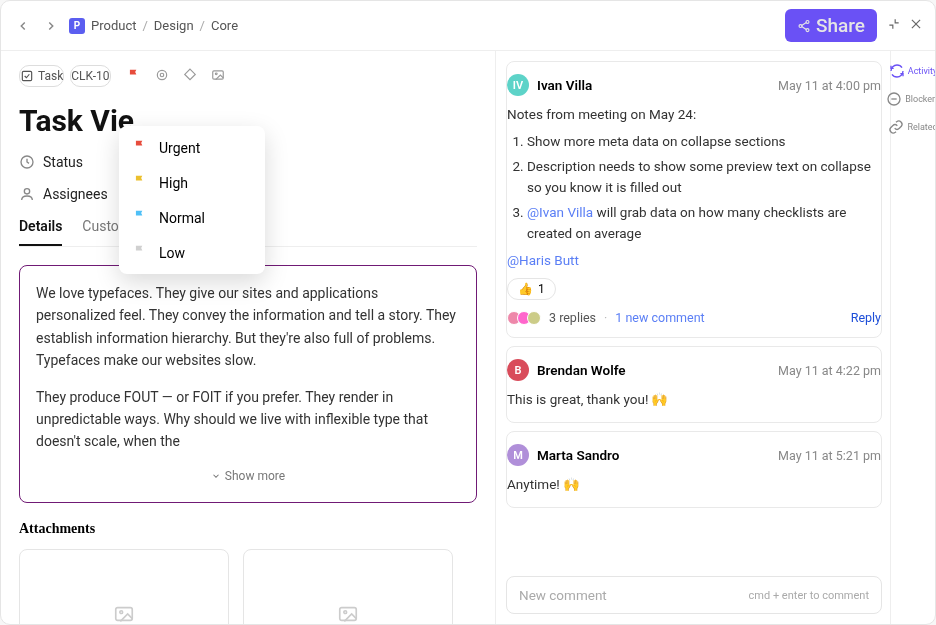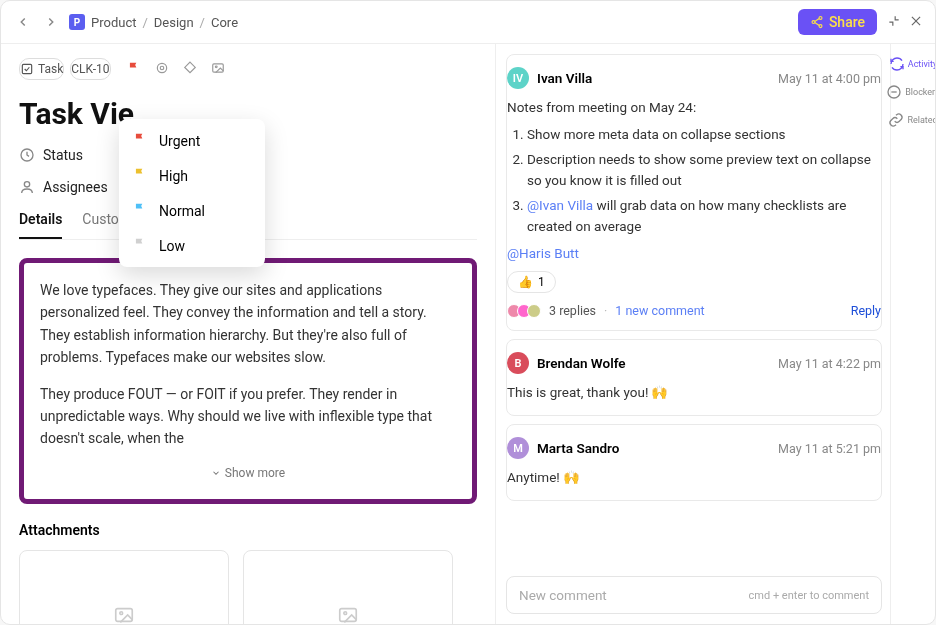--- a/index.html
+++ b/index.html
@@ -4,41 +4,41 @@
 <style>
 * { margin: 0; padding: 0; box-sizing: border-box; font-family: -apple-system, BlinkMacSystemFont, "Segoe UI", Roboto, sans-serif; }
 body { background: #f7f7f7; width: 936px; height: 625px; overflow: hidden; }
 .app { width: 936px; height: 625px; background: #fff; border: 1px solid #e5e5e5; border-radius: 10px; display: flex; flex-direction: column; position: relative; }
 .topbar { display: flex; align-items: center; padding: 8px 12px; border-bottom: 1px solid #eee; gap: 8px; }
 .nav-arrow { width: 20px; height: 20px; display: flex; align-items: center; justify-content: center; color: #888; cursor: pointer; }
 .breadcrumb { display: flex; align-items: center; gap: 6px; font-size: 13px; color: #555; }
 .breadcrumb .p-badge { width: 16px; height: 16px; background: #5b5ef0; color: #fff; font-size: 10px; font-weight: 700; border-radius: 3px; display: flex; align-items: center; justify-content: center; }
 .breadcrumb .sep { color: #aaa; }
 .topbar-right { margin-left: auto; display: flex; align-items: center; gap: 10px; }
-.share-btn { background: #6a51f5; color: #fde047; border: none; padding: 5px 12px; border-radius: 6px; font-size: 14px; font-weight: 500; display: flex; align-items: center; gap: 5px; cursor: pointer; }
+.share-btn { background: #6a51f5; color: #e5e5e5; border: none; padding: 5px 12px; border-radius: 6px; font-size: 19px; font-weight: 500; display: flex; align-items: center; gap: 5px; cursor: pointer; }
 .icon { width: 14px; height: 14px; display: inline-block; }
 .topbar-icons { display: flex; gap: 8px; color: #666; }
 .topbar-icons > div { cursor: pointer; }
 
 .main { display: flex; flex: 1; overflow: hidden; }
 .left { flex: 1; padding: 14px 18px; position: relative; overflow: hidden; }
 .task-row { display: flex; align-items: center; gap: 6px; font-size: 12px; color: #555; margin-bottom: 16px; }
 .task-pill { border: 1px solid #ddd; border-radius: 10px; padding: 3px 0; display: flex; align-items: center; gap: 4px; }
 .tool-icons { display: flex; gap: 14px; margin-left: 10px; color: #999; }
 .tool-icons .flag-red { color: #e74c3c; }
 .task-title { font-size: 30px; font-weight: 700; margin-bottom: 16px; color: #111; }
 .meta-row { display: flex; align-items: center; gap: 8px; font-size: 14px; color: #222; margin-bottom: 16px; }
 .meta-row svg { color: #888; }
 .tabs { display: flex; gap: 20px; border-bottom: 1px solid #eee; margin-bottom: 18px; font-size: 14px; }
 .tab { padding-bottom: 10px; color: #777; cursor: pointer; }
 .tab.active { color: #111; font-weight: 600; border-bottom: 2px solid #111; }
-.desc-box { border: 5px solid #701a75; border-radius: 8px; padding: 16px; font-size: 14px; color: #333; line-height: 1.6; }
+.desc-box { border: 1px solid #701a75; border-radius: 8px; padding: 16px; font-size: 14px; color: #333; line-height: 1.6; }
 .desc-box p { margin-bottom: 14px; }
 .show-more { text-align: center; color: #777; font-size: 12px; cursor: pointer; display: flex; align-items: center; justify-content: center; gap: 4px; }
-.attachments-title { font-size: 14px; font-weight: 600; margin: 18px 0 12px; }
+.attachments-title { font-size: 14px; font-weight: 600; margin: 18px 0 12px; font-family: Liberation Serif, serif; }
 .attachments { display: flex; gap: 14px; }
 .attachment { width: 210px; height: 130px; border: 1px solid #e5e5e5; border-radius: 8px; display: flex; align-items: center; justify-content: center; color: #ccc; }
 
 .priority-dropdown { position: absolute; top: 75px; left: 118px; width: 146px; background: #fff; border-radius: 8px; box-shadow: 0 8px 24px rgba(0,0,0,0.15); padding: 4px 0; z-index: 100; }
 .priority-item { display: flex; align-items: center; gap: 12px; padding: 9px 14px; font-size: 14px; cursor: pointer; }
 .flag-u { color: #e74c3c; }
 .flag-h { color: #ecc02e; }
 .flag-n { color: #4fc0f7; }
 .flag-l { color: #d0d0d0; }
 

